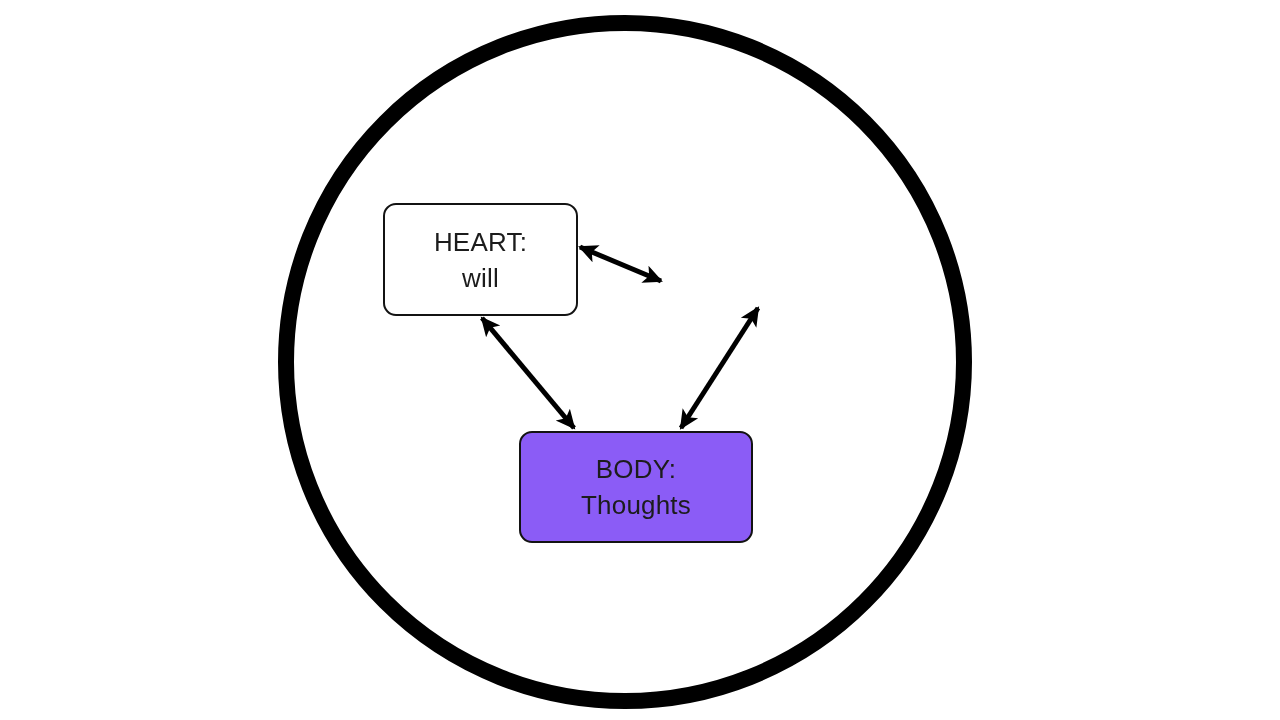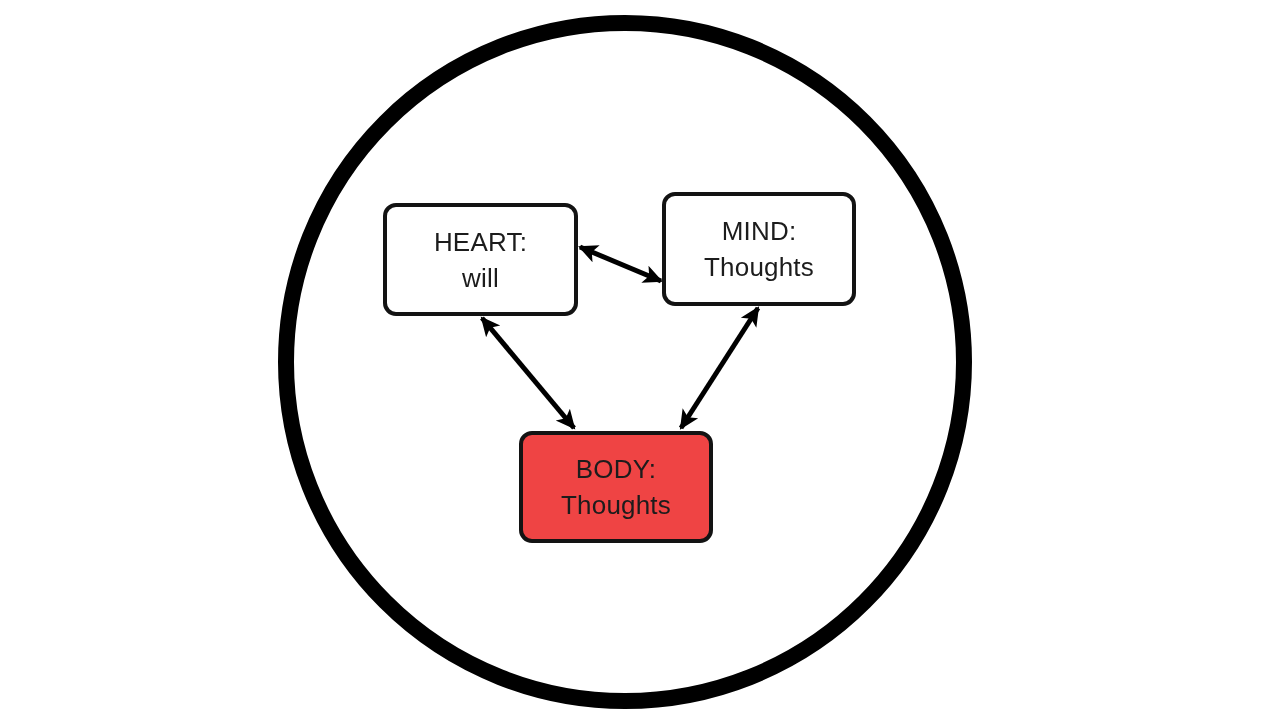--- a/index.html
+++ b/index.html
@@ -24,21 +24,21 @@
     position: absolute;
     top: 0;
     left: 0;
     width: 1280px;
     height: 720px;
   }
   .node-box {
     position: absolute;
     box-sizing: border-box;
     background: #ffffff;
-    border: 4px solid #15803d;
+    border: 2px solid #15803d;
     border-radius: 13px;
     display: flex;
     flex-direction: column;
     align-items: center;
     justify-content: center;
     z-index: 3;
   }
   .node-line {
     display: block;
     color: #1c1c1c;
@@ -89,23 +89,19 @@
     <line id="connector-heart-body" x1="482" y1="318" x2="574" y2="428" stroke="#000000" stroke-width="5" marker-start="url(#arrow-start)" marker-end="url(#arrow-end)"></line>
 
     <line id="connector-mind-body" x1="758" y1="308" x2="681" y2="428" stroke="#000000" stroke-width="5" marker-start="url(#arrow-start)" marker-end="url(#arrow-end)"></line>
   </svg>
 
   <div class="node-box" id="node-heart" style="left: 383px; top: 203px; width: 195px; height: 113px; border-color: rgb(19, 19, 19); background: rgb(255, 255, 255); color: rgb(28, 28, 28);">
     <span class="node-line">HEART:</span>
     <span class="node-line">will</span>
   </div>
 
-  <div class="node-box" id="node-mind" style="left: 662px; top: 192px; width: 194px; height: 114px; border-color: rgb(19, 19, 19); background: rgb(255, 255, 255); color: rgb(28, 28, 28);">
-    <span class="node-line">MIND:</span>
-    <span class="node-line">Thoughts</span>
-  </div>
 
-  <div class="node-box" id="node-body" style="left: 519px; top: 431px; width: 194px; height: 112px; border-color: rgb(19, 19, 19); background: #ef4444; color: rgb(28, 28, 28);">
+  <div class="node-box" id="node-body" style="left: 519px; top: 431px; width: 234px; height: 112px; border-color: rgb(19, 19, 19); background: #8b5cf6; color: rgb(28, 28, 28);">
     <span class="node-line">BODY:</span>
     <span class="node-line">Thoughts</span>
   </div>
 
 </div>
 
 </body></html>

